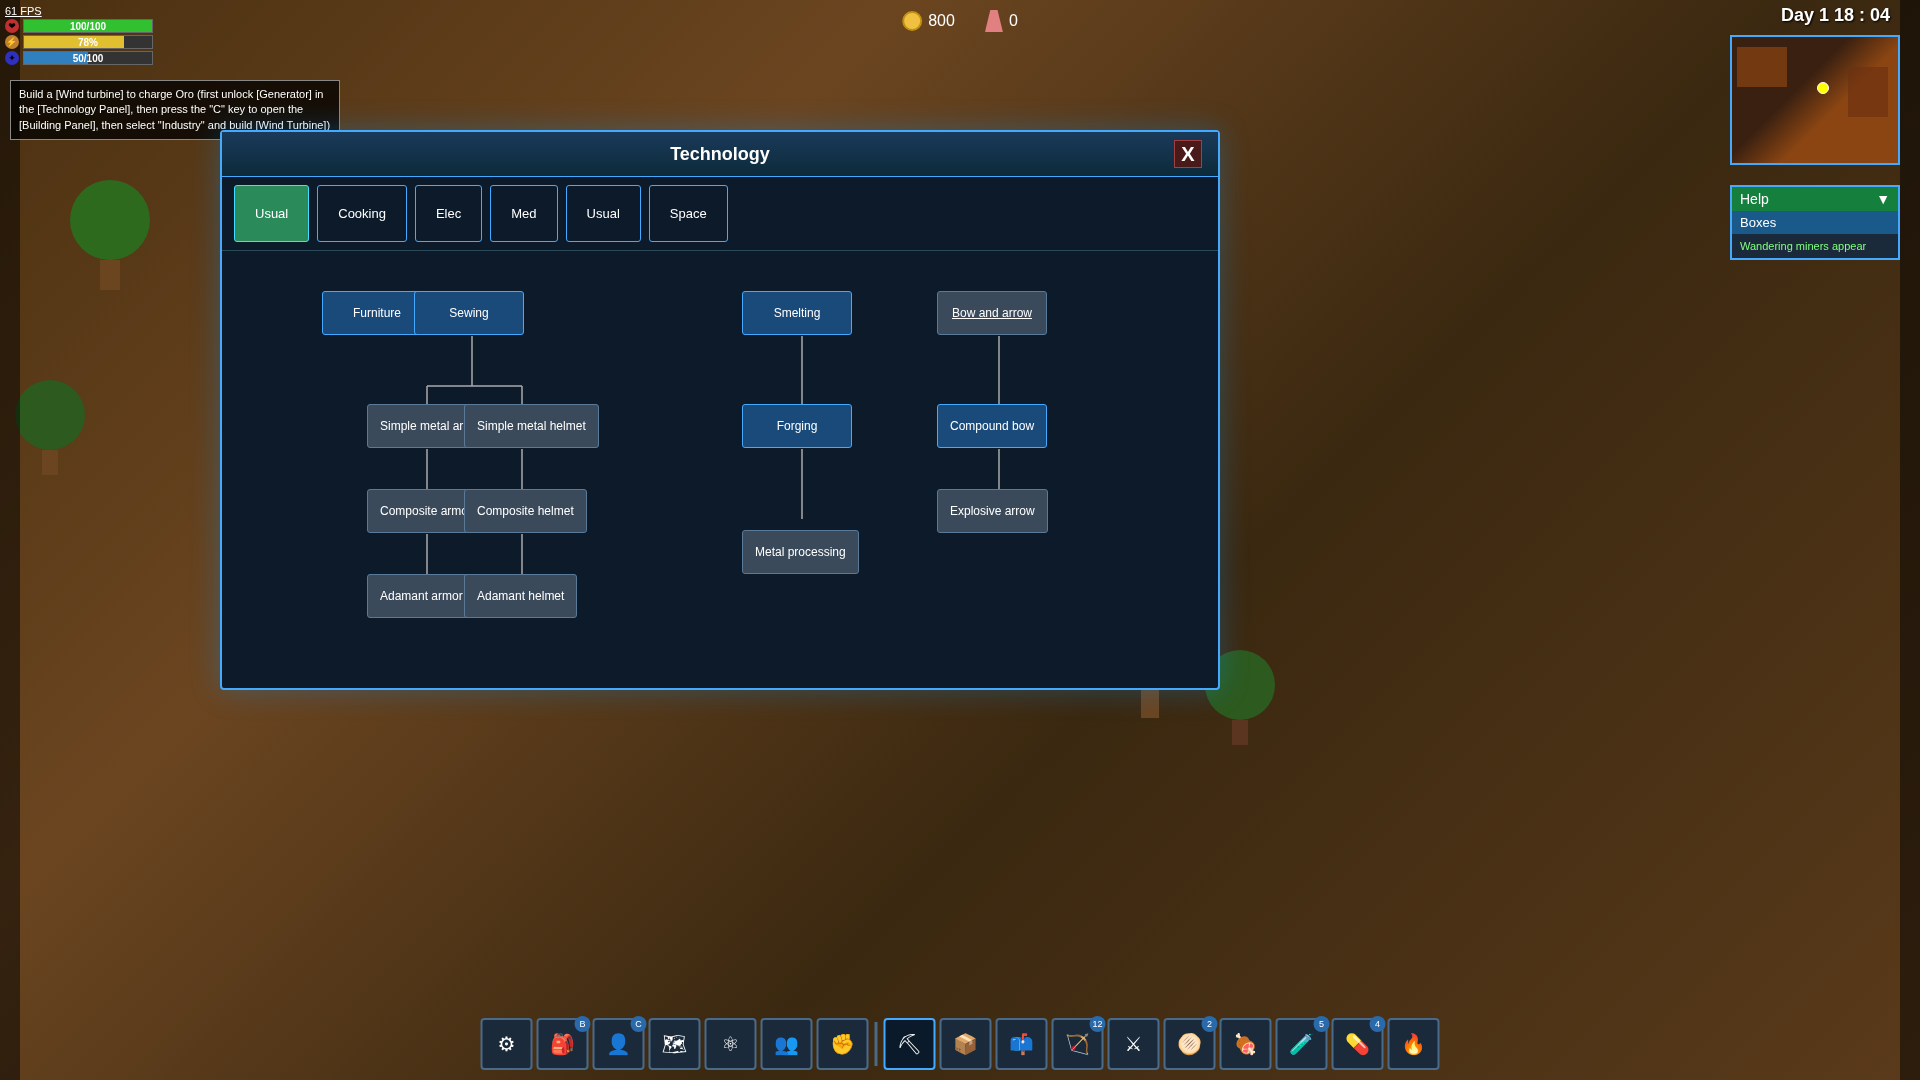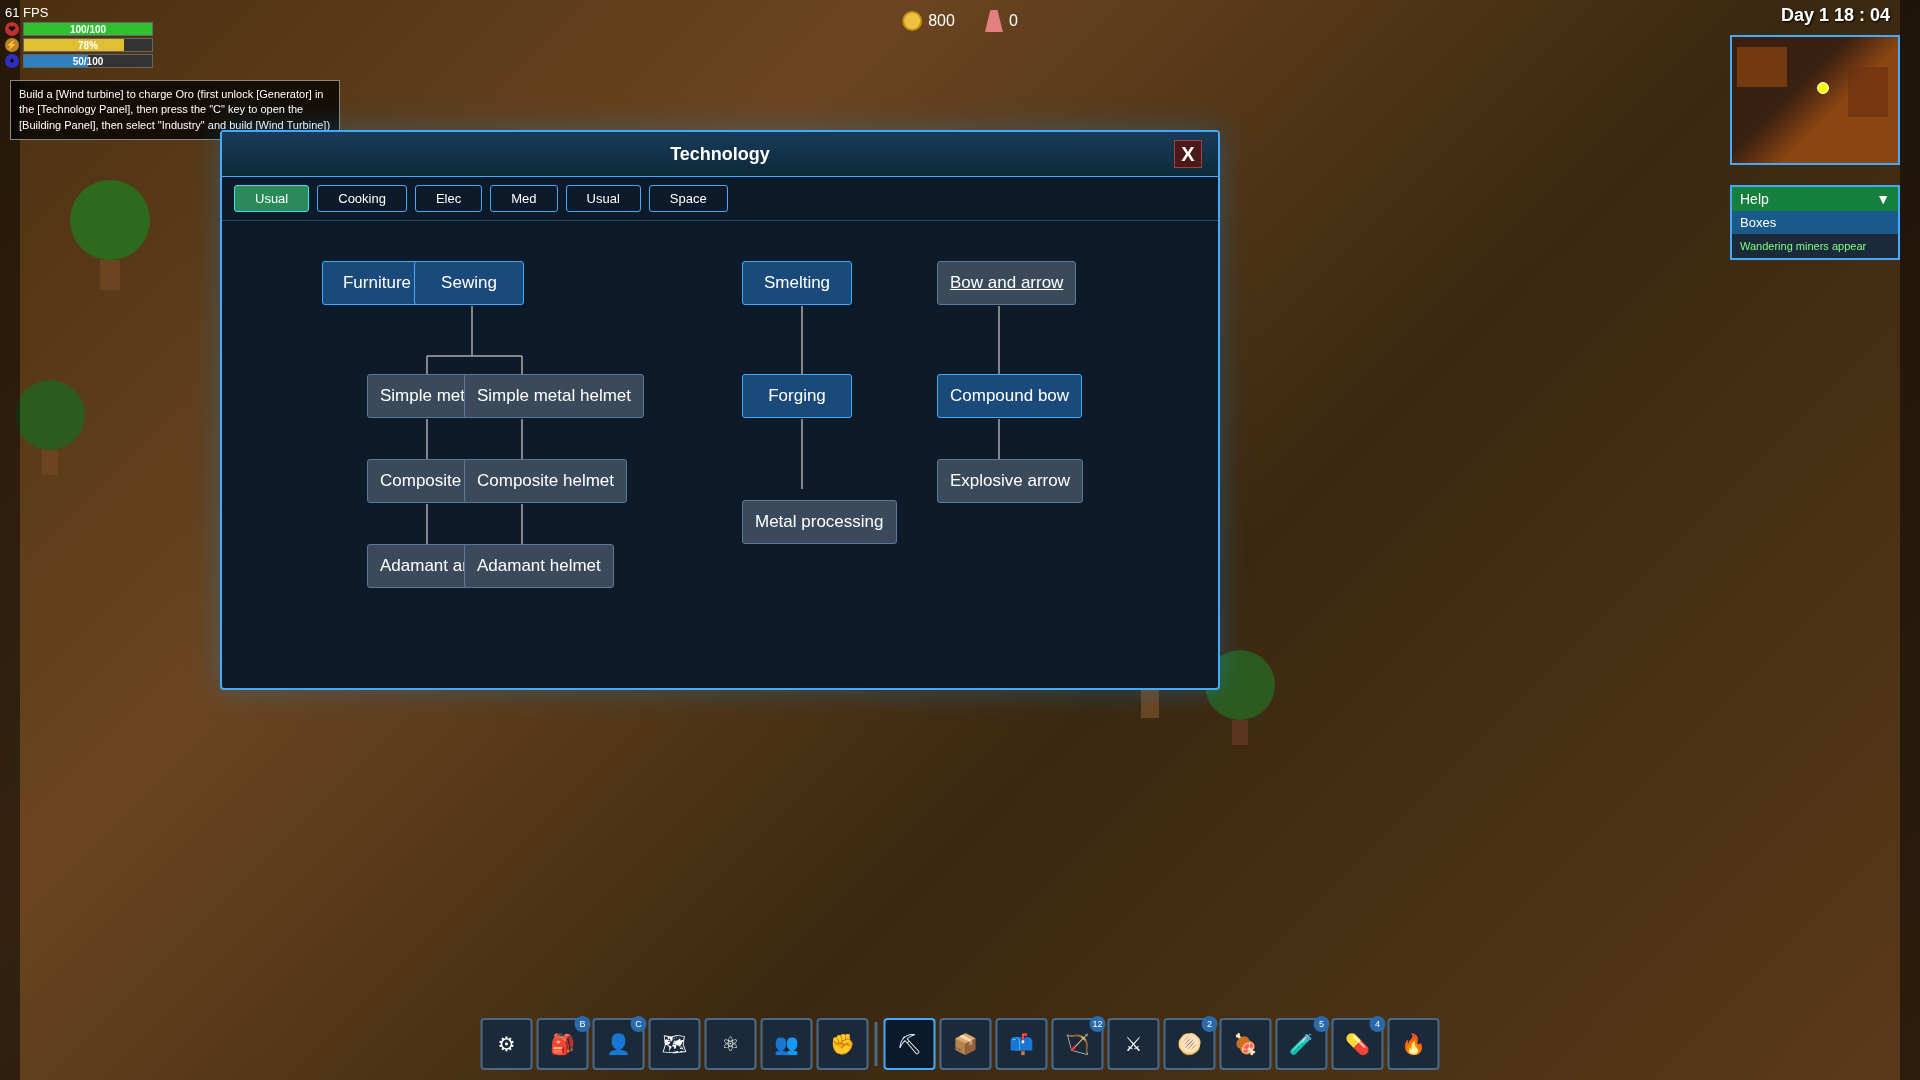--- a/index.html
+++ b/index.html
@@ -21,22 +21,23 @@
 
     
     .hud-topleft {
       position: absolute;
       top: 5px;
       left: 5px;
       z-index: 100;
     }
     .fps-display {
       color: #fff;
-      font-size: 13px;
+      font-size: 11px;
       margin-bottom: 2px;
+      text-decoration: underline;
     }
     .stat-bar {
       display: flex;
       align-items: center;
       margin-bottom: 2px;
       gap: 4px;
     }
     .bar-container {
       width: 130px;
       height: 14px;
@@ -242,21 +243,21 @@
       justify-content: center;
     }
     .modal-tabs {
       display: flex;
       gap: 8px;
       padding: 8px 12px;
       background: #0d1a2a;
       border-bottom: 1px solid #2a4a5a;
     }
     .tab-btn {
-      padding: 5px 20px;
+      padding: 20px 20px;
       border: 1px solid #4af;
       border-radius: 3px;
       color: #fff;
       font-size: 13px;
       cursor: pointer;
       background: transparent;
     }
     .tab-btn.active {
       background: #2a8a5a;
       border-color: #4df;
@@ -347,21 +348,21 @@
       height: 400px;
     }
 
     
     .tech-abs {
       position: absolute;
       padding: 0 12px;
       border: 1px solid #5a7a9a;
       border-radius: 3px;
       color: #fff;
-      font-size: 17px;
+      font-size: 12px;
       text-align: center;
       cursor: pointer;
       min-width: 100px;
       min-height: 44px;
       display: flex;
       align-items: center;
       justify-content: center;
     }
     .tech-abs.unlocked {
       background: #1a4a7a;

